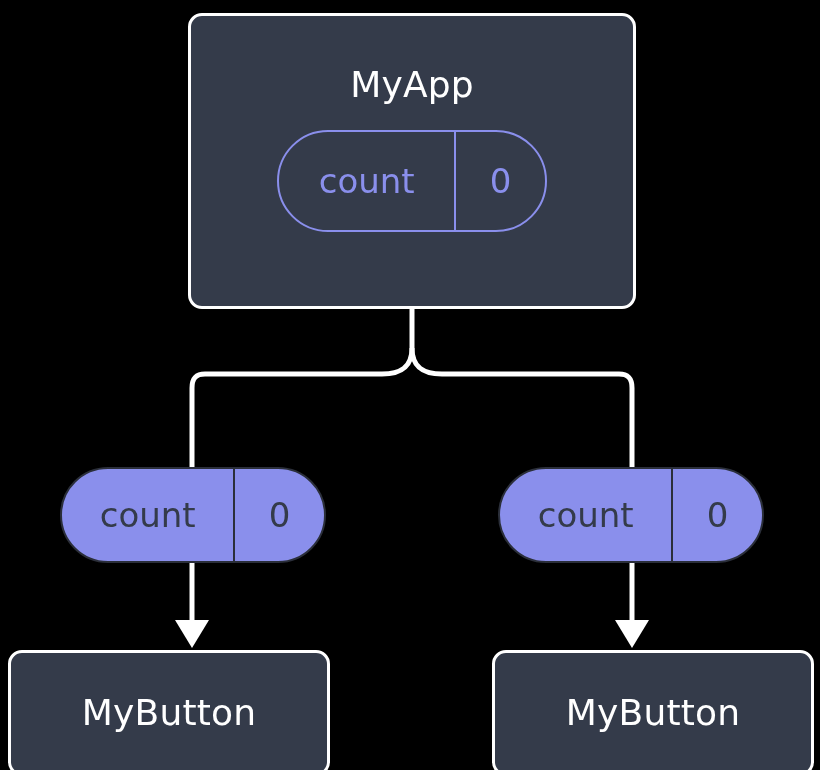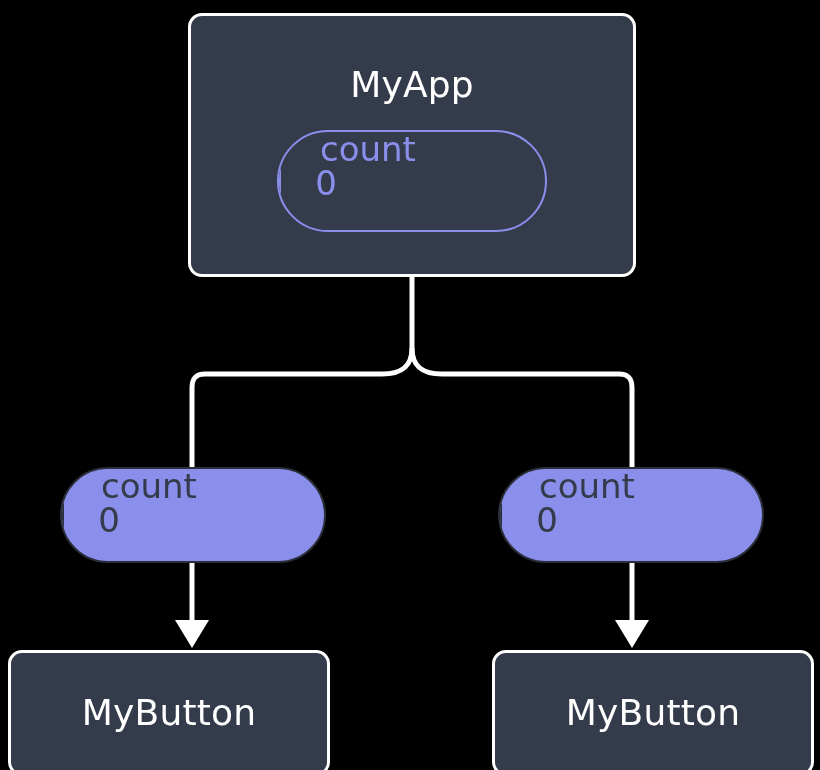--- a/index.html
+++ b/index.html
@@ -33,21 +33,21 @@
   .comp-title {
     color: #FFFFFF;
     font-size: 36px;
     line-height: 1;
     font-weight: 400;
     letter-spacing: 0.2px;
     white-space: nowrap;
   }
   #node-myapp {
     left: 188px; top: 13px;
-    width: 448px; height: 264px;
+    width: 448px; height: 296px;
     justify-content: flex-start;
     padding-top: 51px;
   }
   #node-mybutton-left {
     left: 8px; top: 650px;
     width: 322px; height: 126px;
     justify-content: center;
   }
   #node-mybutton-right {
     left: 492px; top: 650px;
@@ -55,21 +55,20 @@
     justify-content: center;
   }
 
   
   .pill {
     position: absolute;
     display: flex;
     align-items: stretch;
     border-radius: 999px;
     overflow: hidden;
-    flex-direction: column;
   }
   .pill .pill-key,
   .pill .pill-val {
     display: flex;
     align-items: center;
     justify-content: center;
     font-size: 34px;
     line-height: 1;
     white-space: nowrap;
   }

